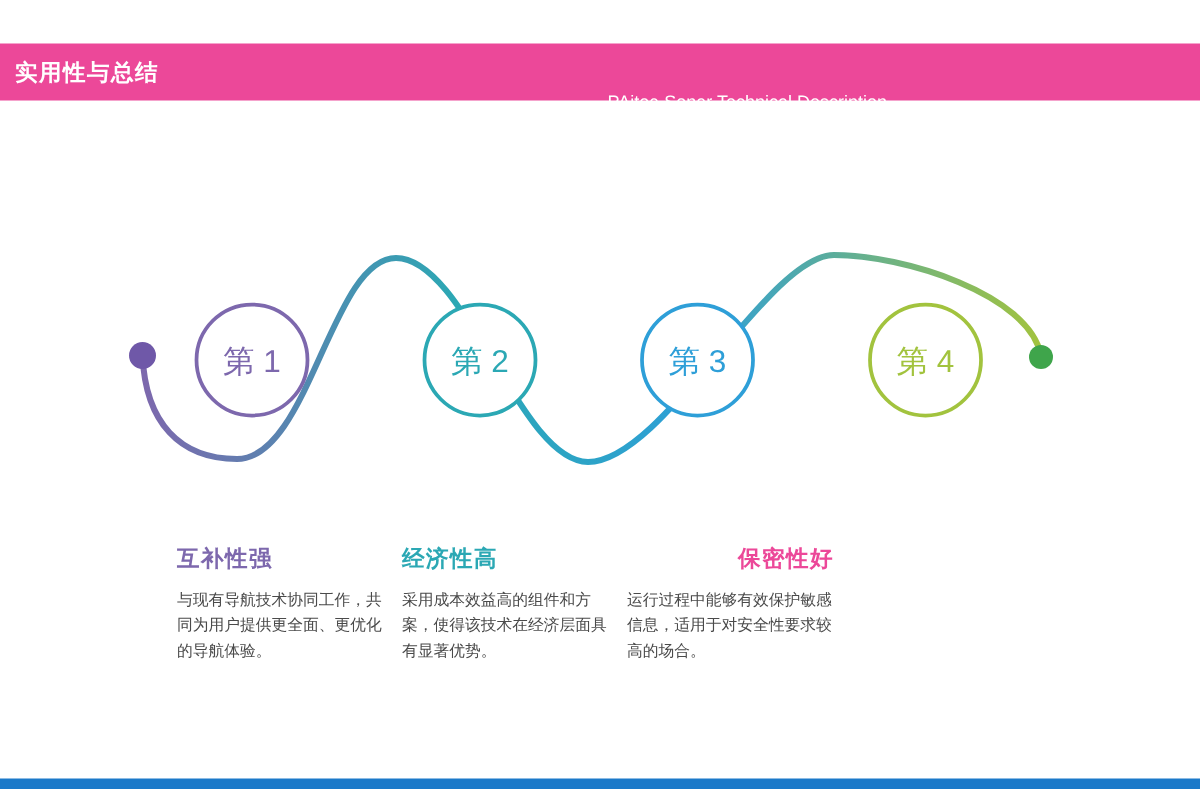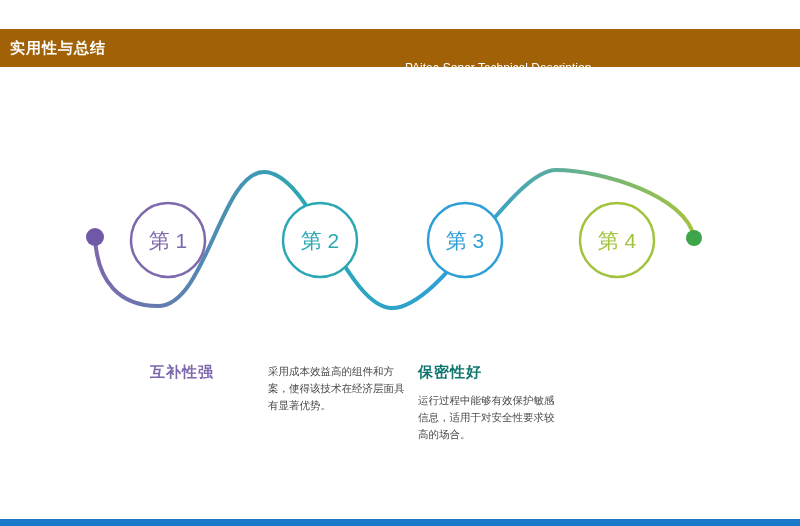--- a/index.html
+++ b/index.html
@@ -17,32 +17,32 @@
   }
   .doc-block{
     position:absolute;left:405px;top:4px;color:#ffffff;font-size:12px;line-height:15px;
   }
   .doc-link{text-decoration:underline;cursor:pointer;margin-top:28px;}
   .stage{position:absolute;left:0;top:0;width:800px;height:526px;}
   .circle-label{font-size:21px;}
   .col{position:absolute;top:363px;width:138px;}
   .col h3{margin:0 0 10px 0;font-size:15px;font-weight:bold;letter-spacing:1px;}
   .col p{margin:0;font-size:10.5px;line-height:1.6;color:#4a4a4a;}
-  .col-1{left:118px;margin-left:32px;}
+  .col-1{left:118px;}
   .col-2{left:268px;}
   .col-3{left:418px;}
   .col-4{left:568px;}
   .footer-bar{
     position:absolute;left:0;bottom:0;width:800px;height:7px;background:#1b79c9;
   }
 </style>
 </head>
 <body>
 
-<div class="header-bar" style="background: #a16207;">
+<div class="header-bar" style="background: #ec4899;">
   <span class="header-title">实用性与总结</span>
   <div class="doc-block">
     <div class="doc-link">PAitec-Sonar Technical Description</div>
   </div>
 </div>
 
 <svg class="stage" viewBox="0 0 800 526">
   <defs>
     <linearGradient id="waveGrad" x1="0" y1="0" x2="1" y2="0">
       <stop offset="0" stop-color="#7d68ad"></stop>
@@ -70,27 +70,29 @@
 
   <circle cx="465" cy="240" r="37" fill="#ffffff" stroke-width="2.5" stroke="#2e9fd8"></circle>
   <text class="circle-label" x="465" y="248" text-anchor="middle" fill="#2e9fd8">第 3</text>
 
   <circle cx="617" cy="240" r="37" fill="#ffffff" stroke-width="2.5" stroke="#a2c33e"></circle>
   <text class="circle-label" x="617" y="248" text-anchor="middle" fill="#a2c33e">第 4</text>
 </svg>
 
 <div class="col col-1">
   <h3 style="color: rgb(125, 104, 173);">互补性强</h3>
+  <p>与现有导航技术协同工作，共同为用户提供更全面、更优化的导航体验。</p>
 </div>
 
 <div class="col col-2">
+  <h3 style="color: rgb(43, 168, 180);">经济性高</h3>
   <p>采用成本效益高的组件和方案，使得该技术在经济层面具有显著优势。</p>
 </div>
 
 <div class="col col-3">
-  <h3 style="color: #0f766e;">保密性好</h3>
+  <h3 style="color: #ec4899; text-align: right;">保密性好</h3>
   <p>运行过程中能够有效保护敏感信息，适用于对安全性要求较高的场合。</p>
 </div>
 
 <div class="col col-4">
 </div>
 
 <div class="footer-bar" style="background: rgb(27, 121, 201);"></div>
 
 </body></html>

